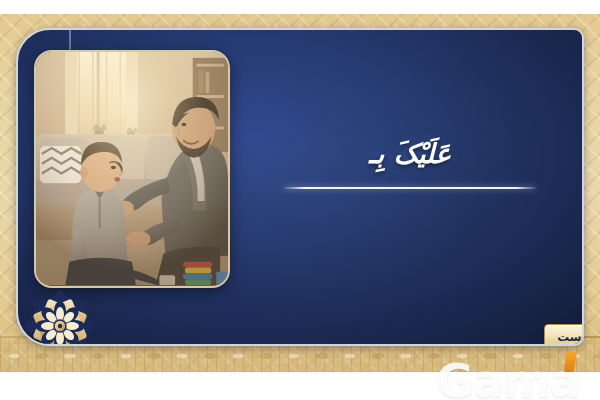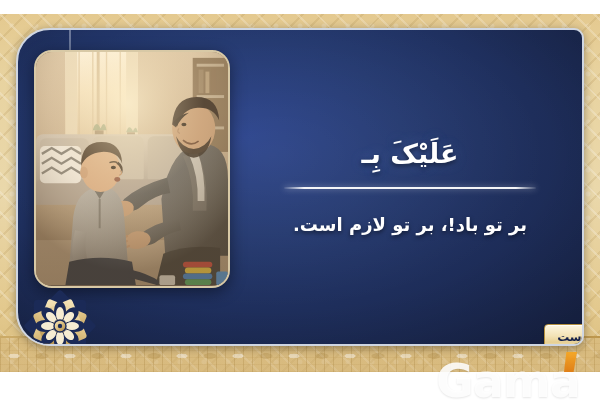--- a/index.html
+++ b/index.html
@@ -114,20 +114,21 @@
   .arabic-line{
     color:#ffffff;
     font-size:27px;
     line-height:1.45;
     font-weight:700;
     letter-spacing:.5px;
     text-shadow:0 2px 5px rgba(0,0,0,.55), 0 0 14px rgba(140,175,255,.3);
     direction:rtl;
     white-space:nowrap;
     font-family:"DejaVu Sans","Liberation Sans",sans-serif;
+    font-style:italic;
   }
   .divider{
     margin:14px 0 0 0;
     height:2px;
     border-radius:2px;
     background:linear-gradient(90deg,
       rgba(255,255,255,.12) 0%,
       rgba(255,255,255,.95) 8%,
       rgba(255,255,255,.95) 92%,
       rgba(255,255,255,.12) 100%);
@@ -269,21 +270,20 @@
         <rect x="14" y="103" width="28" height="5" rx="1.5" fill="url(#goldG)"></rect>
 
         <path d="M16 108 L40 108 L28 130 Z" fill="url(#goldG)"></path>
         <circle cx="28" cy="133" r="3" fill="#d9be7e"></circle>
       </svg>
     </div>
 
     <div class="text-col">
       <div class="arabic-line">عَلَیْکَ بِـ</div>
       <div class="divider"></div>
-      <div class="farsi-line">بر تو باد!، بر تو لازم است.</div>
     </div>
 
     <div class="photo-card">
       <svg class="photo-inner" viewBox="0 0 196 238" preserveAspectRatio="xMidYMid slice" aria-hidden="true">
         <defs>
           <linearGradient id="wallG" x1="0" y1="0" x2="0" y2="1">
             <stop offset="0%" stop-color="#d9c4a6"></stop>
             <stop offset="55%" stop-color="#c4ab8c"></stop>
             <stop offset="100%" stop-color="#a98f72"></stop>
           </linearGradient>

